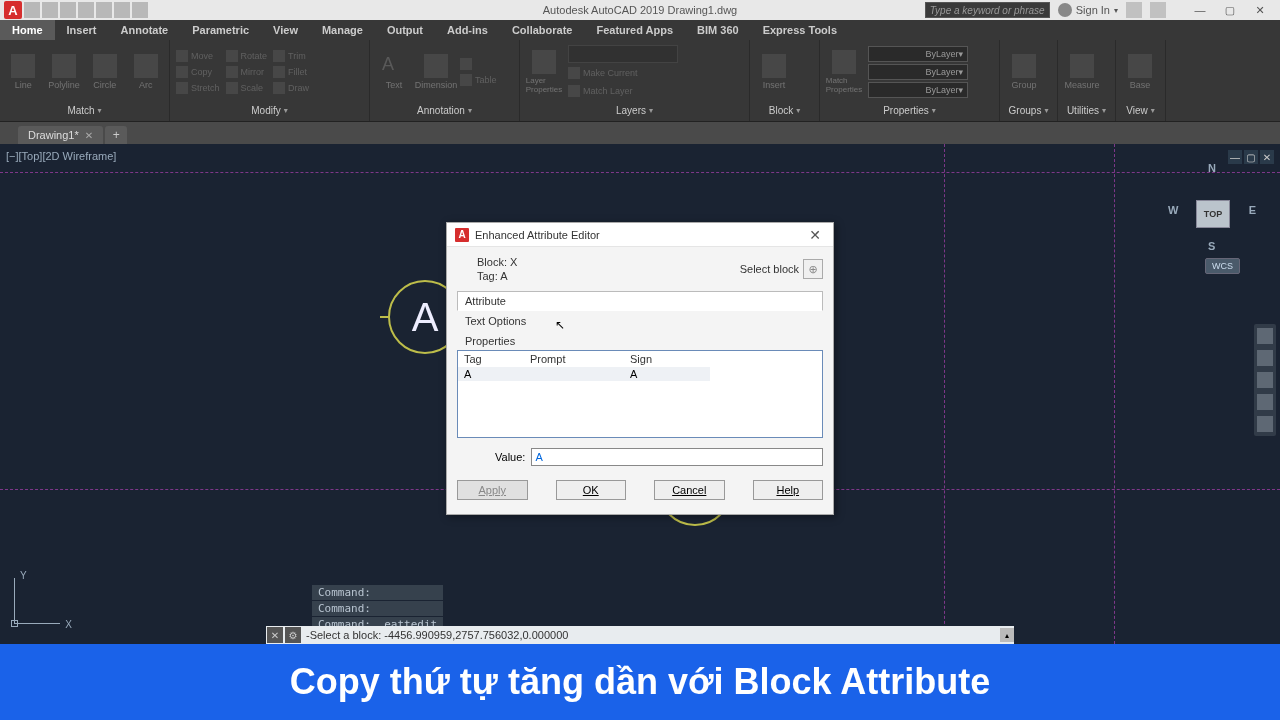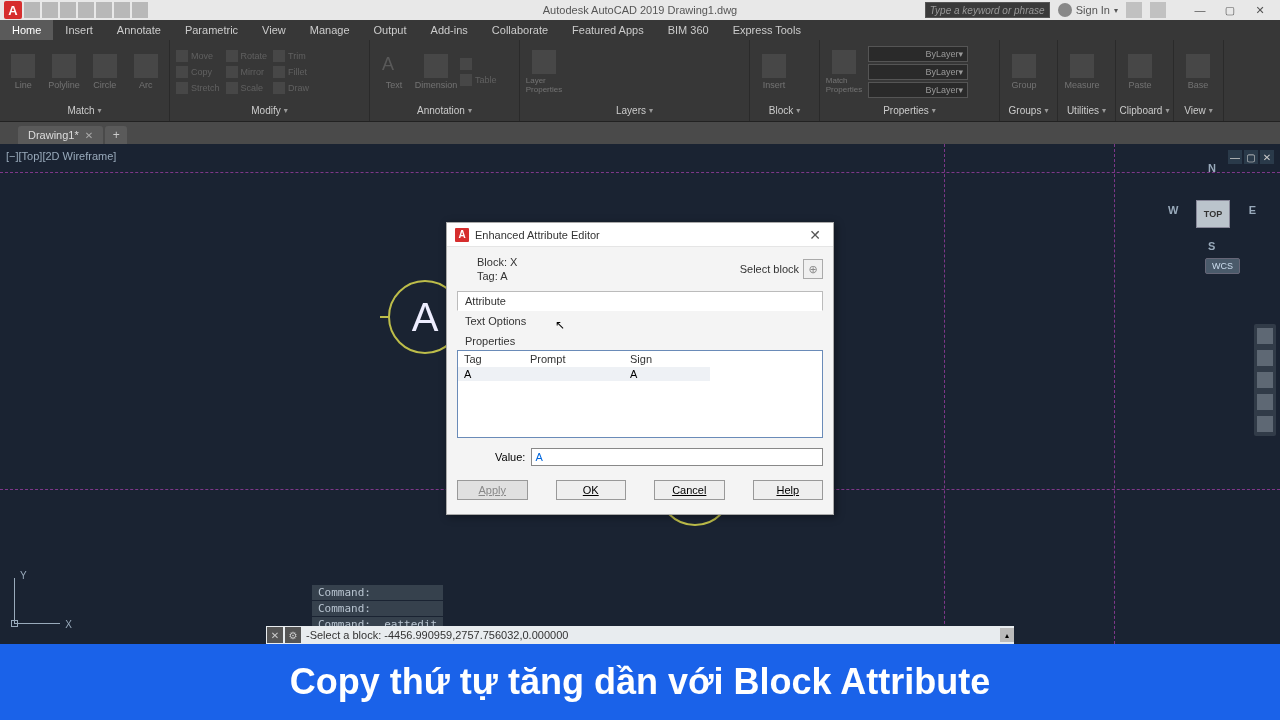--- a/index.html
+++ b/index.html
@@ -13,21 +13,21 @@
 .titlebar-center { position: absolute; left: 50%; transform: translateX(-50%); font-size: 11px; color: #555; }
 .titlebar-right { margin-left: auto; display: flex; align-items: center; gap: 8px; padding-right: 6px; }
 .search-box { width: 125px; height: 16px; background: #3a3a3a; border: 1px solid #555; color: #999; font-size: 10px; font-style: italic; padding: 4px 4px; display: flex; align-items: center; }
 .signin { display: flex; align-items: center; gap: 4px; font-size: 11px; color: #555; }
 .signin-icon { width: 14px; height: 14px; background: #888; border-radius: 50%; }
 .win-btns { display: flex; gap: 2px; margin-left: 12px; }
 .win-btn { width: 28px; height: 16px; display: flex; align-items: center; justify-content: center; font-size: 11px; color: #555; }
 
 
 .menutabs { height: 20px; background: #373737; display: flex; align-items: stretch; }
-.menutab { padding: 0 12px; color: #ccc; font-size: 11px; display: flex; align-items: center; }
+.menutab { padding: 0 12px; color: #ccc; font-size: 11px; display: flex; align-items: center; font-weight: bold; }
 .menutab.active { background: #5a5a5a; color: #fff; }
 
 
 .ribbon { height: 82px; background: #373737; display: flex; position: relative; border-bottom: 1px solid #222; }
 .ribbon-group { border-right: 1px solid #2a2a2a; display: flex; flex-direction: column; padding: 2px 6px; }
 .ribbon-body { flex: 1; display: flex; align-items: center; gap: 6px; }
 .ribbon-label { height: 18px; font-size: 10px; color: #ccc; display: flex; align-items: center; justify-content: center; }
 .ribbon-label::after { content: " ▾"; font-size: 8px; margin-left: 3px; color: #999; }
 .rbtn { opacity: 0.35; font-size: 9px; color: #ddd; display: flex; flex-direction: column; align-items: center; justify-content: center; }
 .rbtn-big { width: 36px; height: 48px; }
@@ -255,20 +255,31 @@
       </div>
     </div>
     <div class="ribbon-label">Annotation</div>
   </div>
   <div class="ribbon-group" style="width:230px">
     <div class="ribbon-body">
       <div class="rbtn rbtn-big">
           <div class="rbtn-icon"></div>
           <span style="font-size:8px">Layer Properties</span>
         </div>
+      <div class="rbtn-row" style="gap:3px">
+        <div class="layer-dd"></div>
+        <div class="rbtn-sm">
+            <div class="rbtn-sm-icon"></div>
+            <span>Make Current</span>
+          </div>
+        <div class="rbtn-sm">
+            <div class="rbtn-sm-icon"></div>
+            <span>Match Layer</span>
+          </div>
+      </div>
     </div>
     <div class="ribbon-label">Layers</div>
   </div>
   <div class="ribbon-group" style="width:70px">
     <div class="ribbon-body">
       <div class="rbtn rbtn-big">
           <div class="rbtn-icon"></div>
           <span>Insert</span>
         </div>
     </div>
@@ -298,29 +309,20 @@
     <div class="ribbon-label">Groups</div>
   </div>
   <div class="ribbon-group" style="width:58px">
     <div class="ribbon-body">
         <div class="rbtn rbtn-big">
           <div class="rbtn-icon"></div>
           <span>Measure</span>
         </div>
       </div>
     <div class="ribbon-label">Utilities</div>
-  </div>
-  <div class="ribbon-group" style="width:58px">
-    <div class="ribbon-body">
-        <div class="rbtn rbtn-big">
-          <div class="rbtn-icon"></div>
-          <span>Paste</span>
-        </div>
-      </div>
-    <div class="ribbon-label">Clipboard</div>
   </div>
   <div class="ribbon-group" style="width:50px">
     <div class="ribbon-body">
         <div class="rbtn rbtn-big">
           <div class="rbtn-icon"></div>
           <span>Base</span>
         </div>
       </div>
     <div class="ribbon-label">View</div>
   </div>

